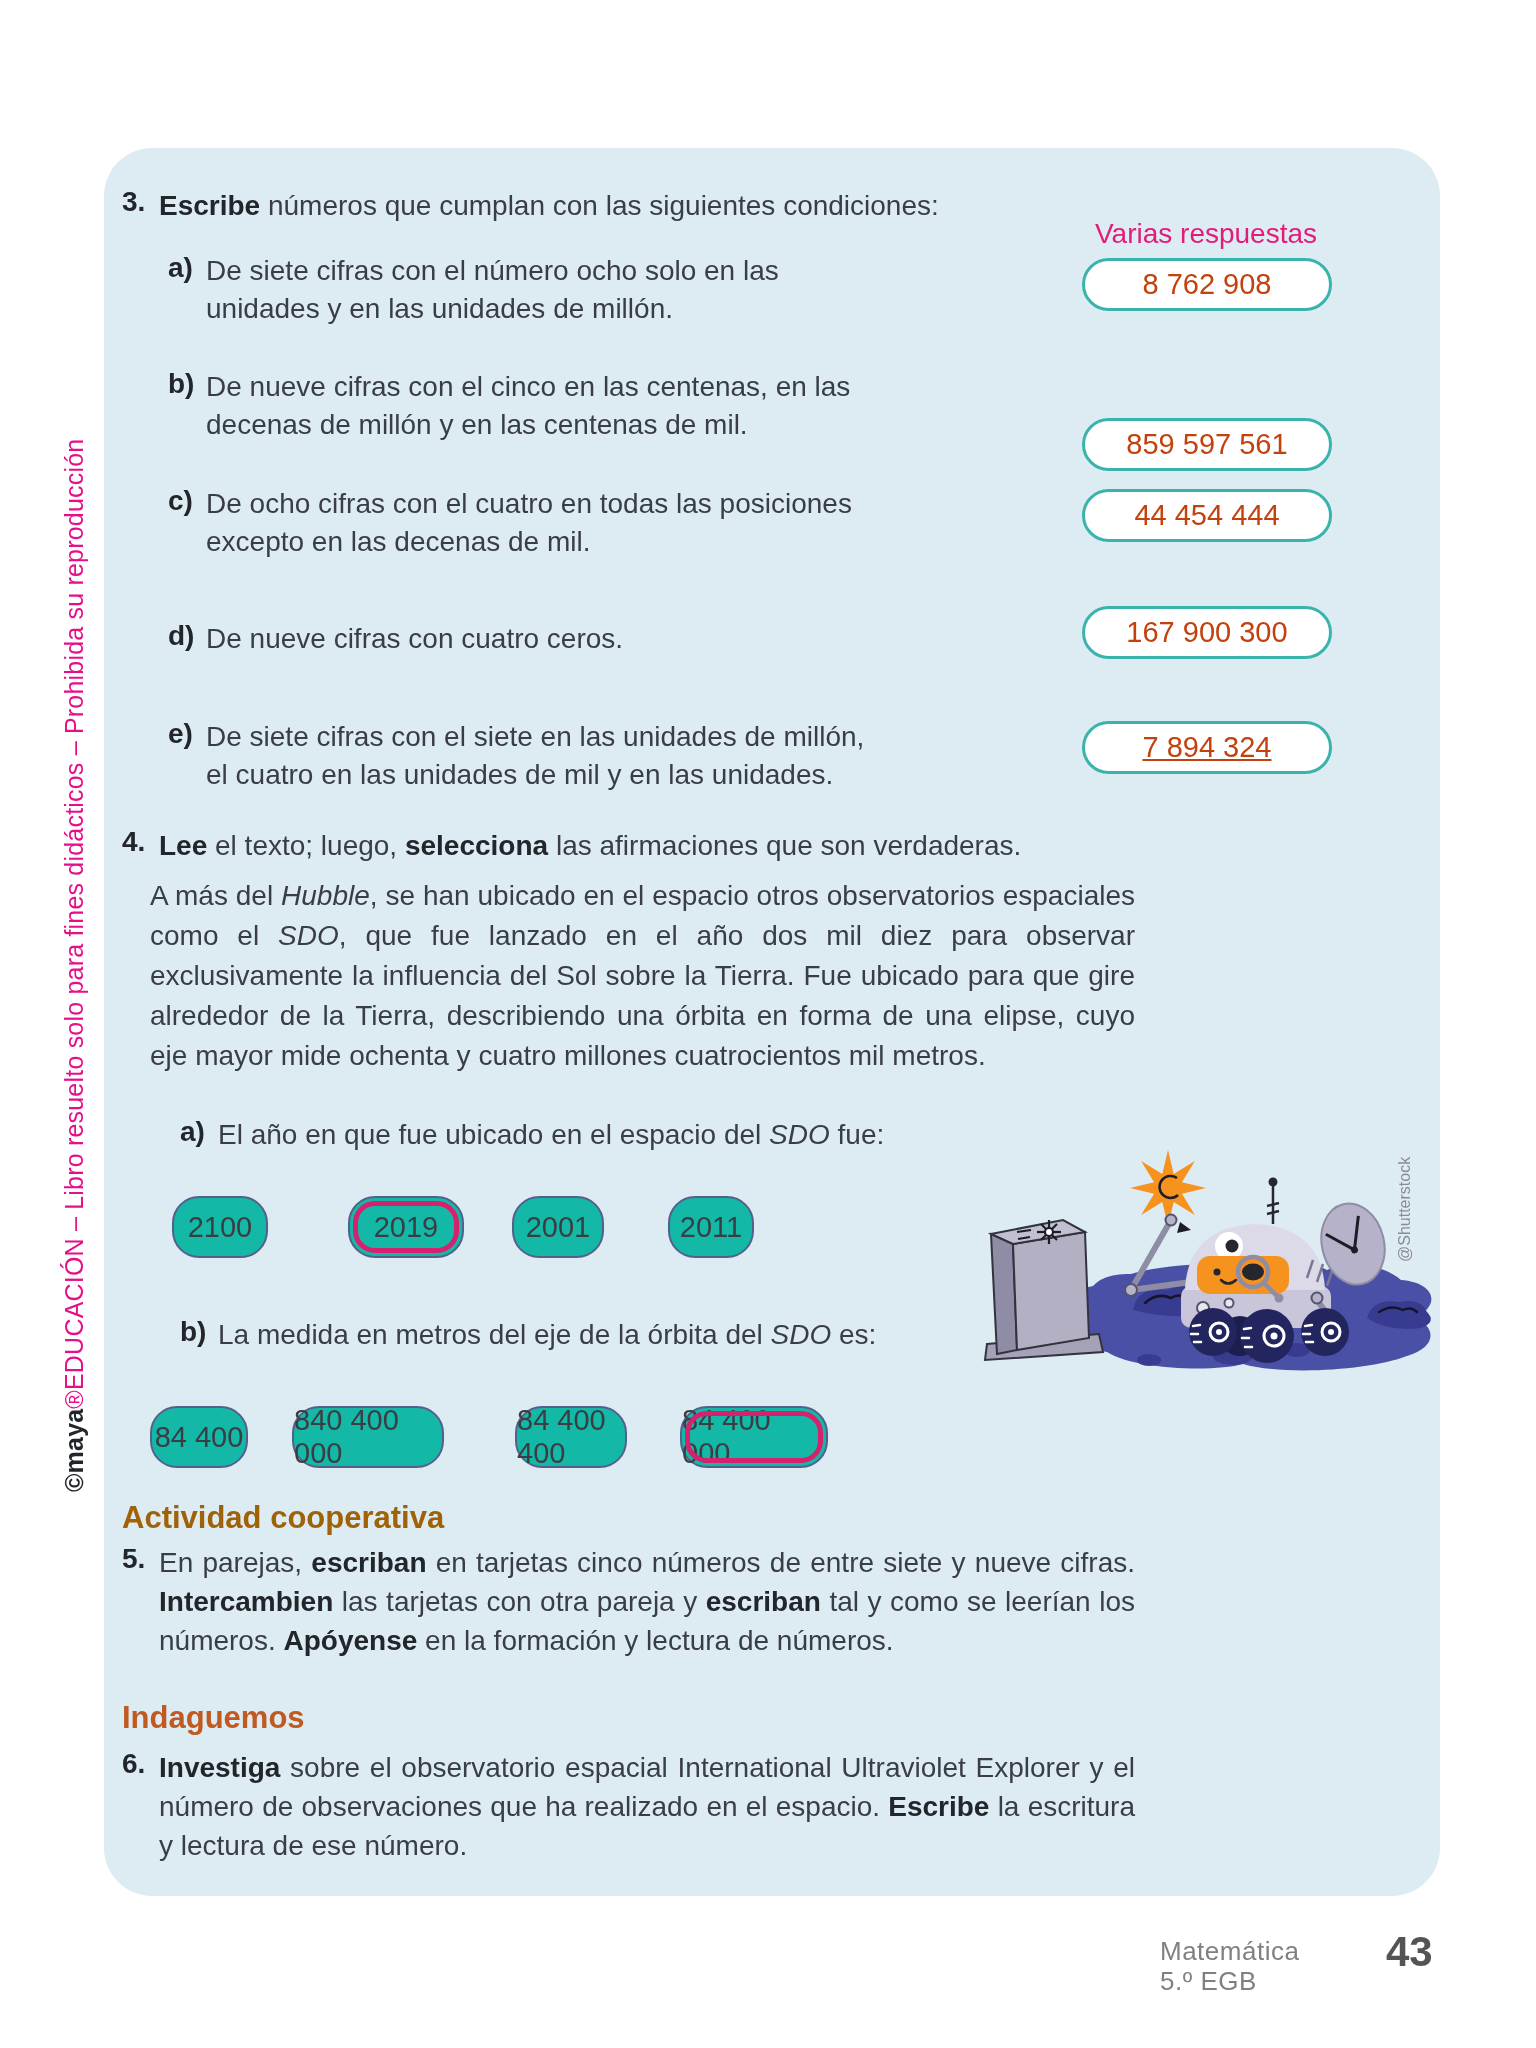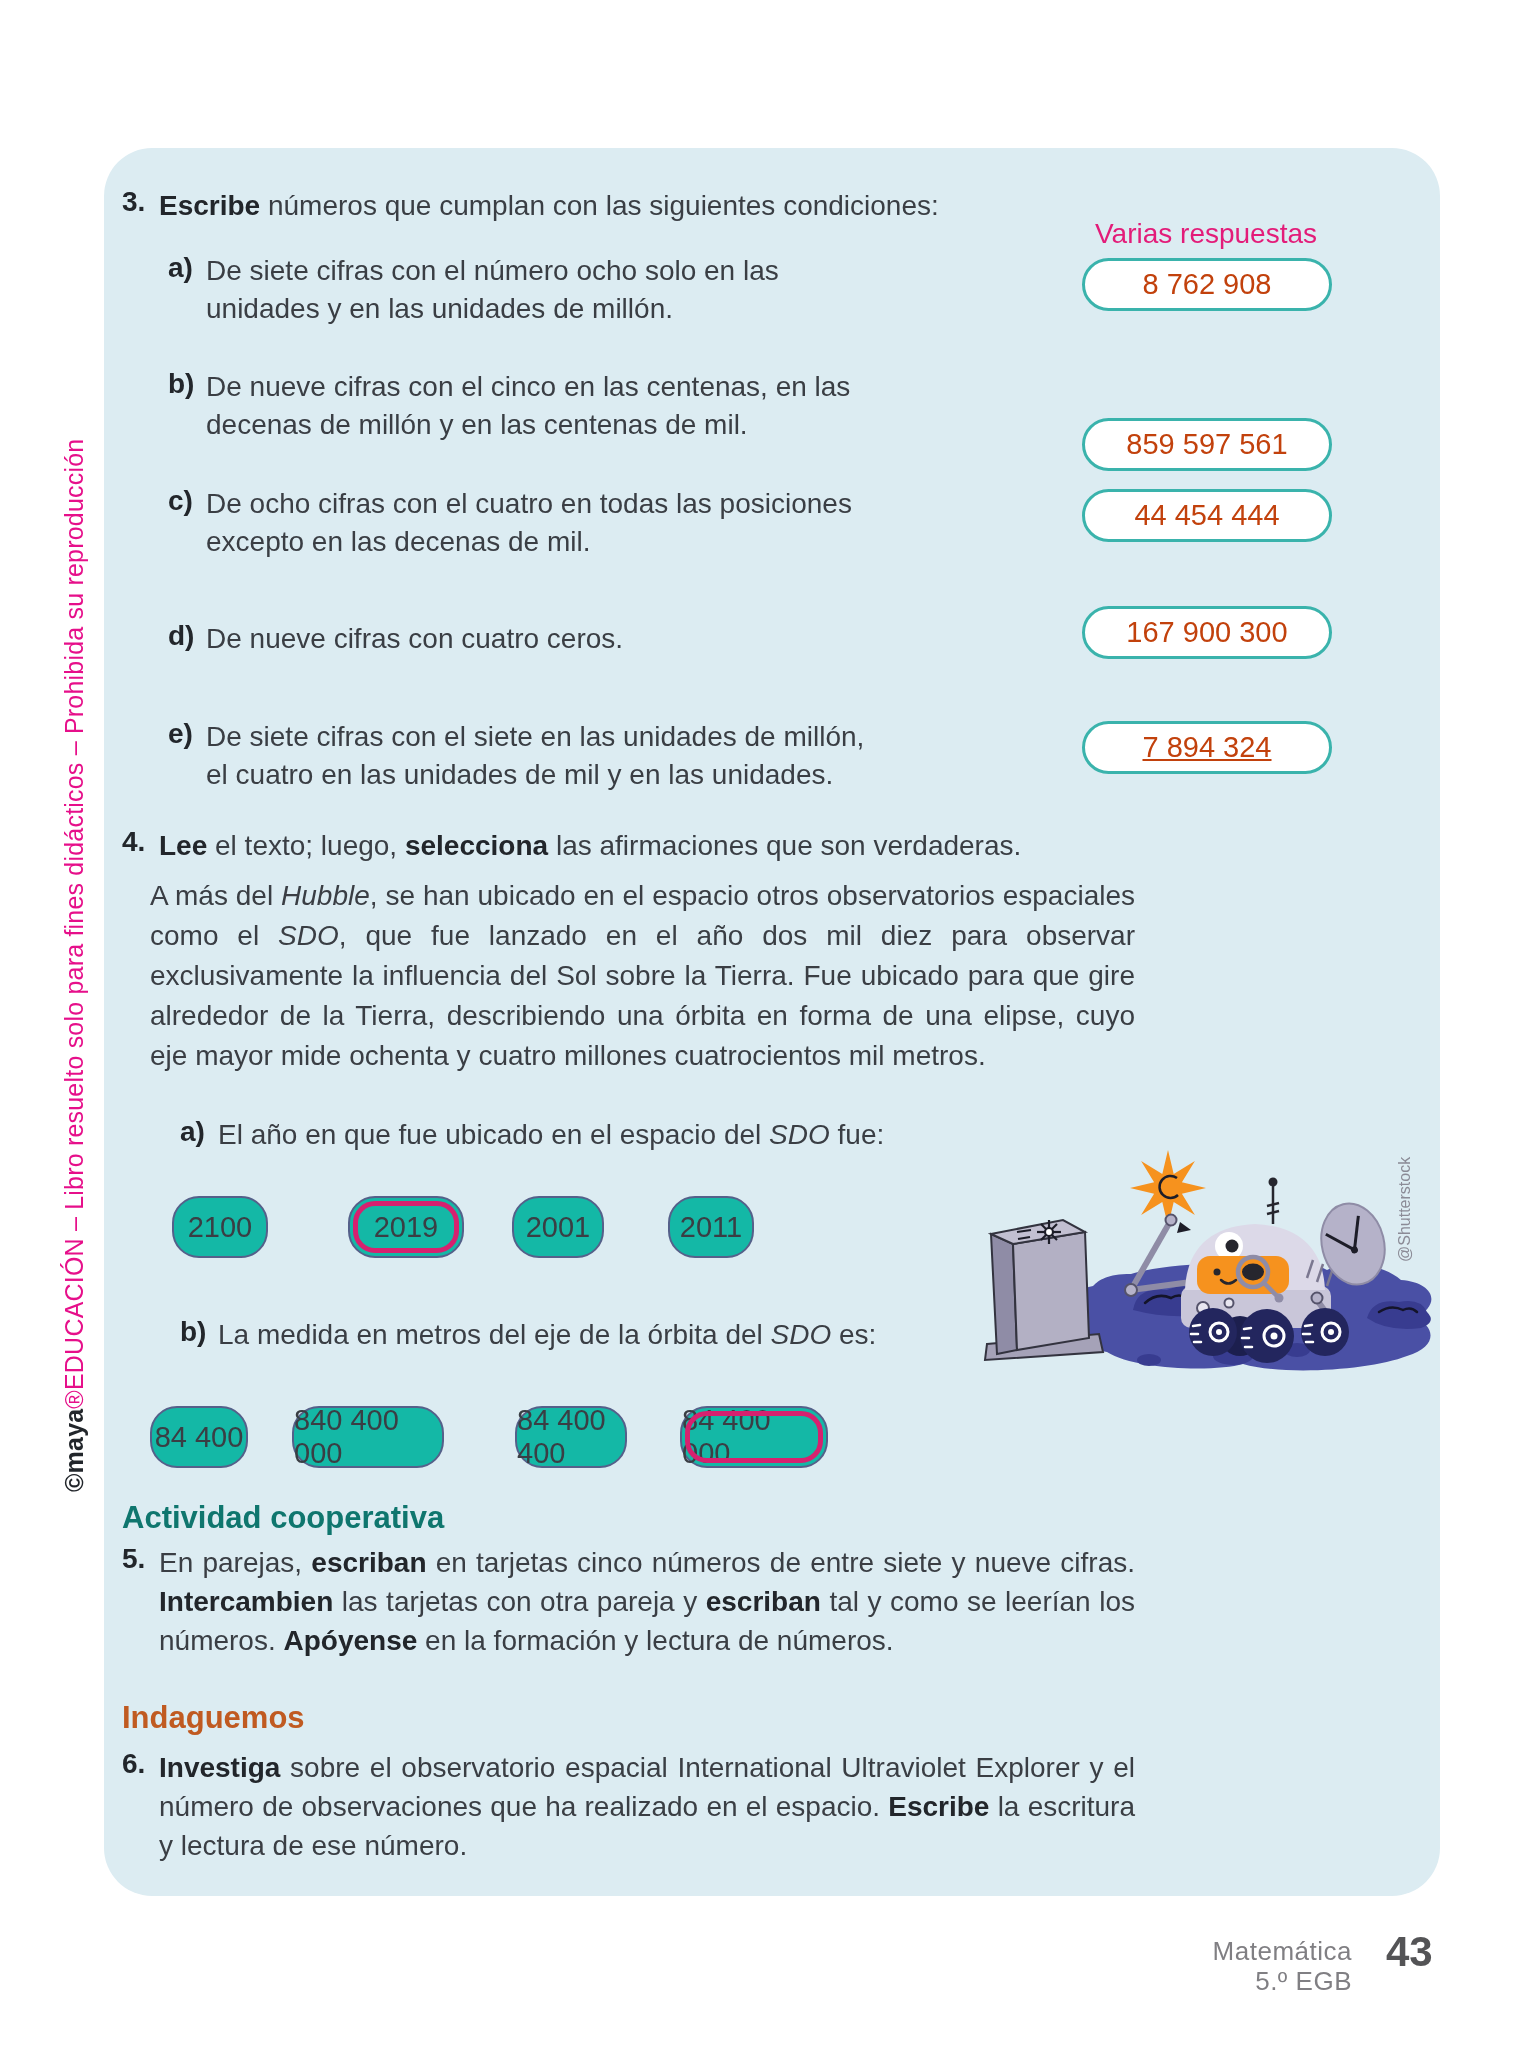--- a/index.html
+++ b/index.html
@@ -21,21 +21,21 @@
     letter-spacing:.2px;
   }
   
   .ex{position:absolute;}
   .num{position:absolute;left:0;top:0;font-weight:bold;color:#22262b;}
   .ex-text{margin-left:37px;line-height:39px;}
   .just{text-align:justify;}
   .item{position:absolute;}
   .item .ex-text{margin-left:38px;line-height:38px;}
   .heading{position:absolute;font-weight:bold;font-size:31px;}
-  .heading.coop{color:#0f766e;}
+  .heading.coop{color:#a16207;}
   .heading.indag{color:#c05a21;}
   
   .answers-label{
     position:absolute;left:1078px;width:256px;text-align:center;
     color:#e31c79;font-size:28px;
   }
   .ans{
     position:absolute;left:1082px;width:250px;height:53px;box-sizing:border-box;
     background:#ffffff;border:3px solid #3ab3ac;border-radius:27px;
     display:flex;align-items:center;justify-content:center;
@@ -52,21 +52,21 @@
   
   .para{position:absolute;line-height:40px;}
   
   .illus{position:absolute;left:975px;top:1140px;width:472px;height:235px;}
   .shutterstock{
     position:absolute;left:1396px;top:1262px;transform:rotate(-90deg);
     transform-origin:0 0;white-space:nowrap;color:#8b8b96;font-size:16px;
   }
   
   .footer-labels{
-    position:absolute;left:1160px;top:1936px;width:192px;text-align:right;
+    position:absolute;left:1160px;top:1936px;width:192px;
     color:#807f83;font-size:26px;line-height:30px;letter-spacing:.5px;
   }
   .page-number{
     position:absolute;left:1386px;top:1928px;font-size:42px;font-weight:bold;color:#545456;
   }
 </style>
 </head>
 <body>
 
 <div class="panel"></div>

